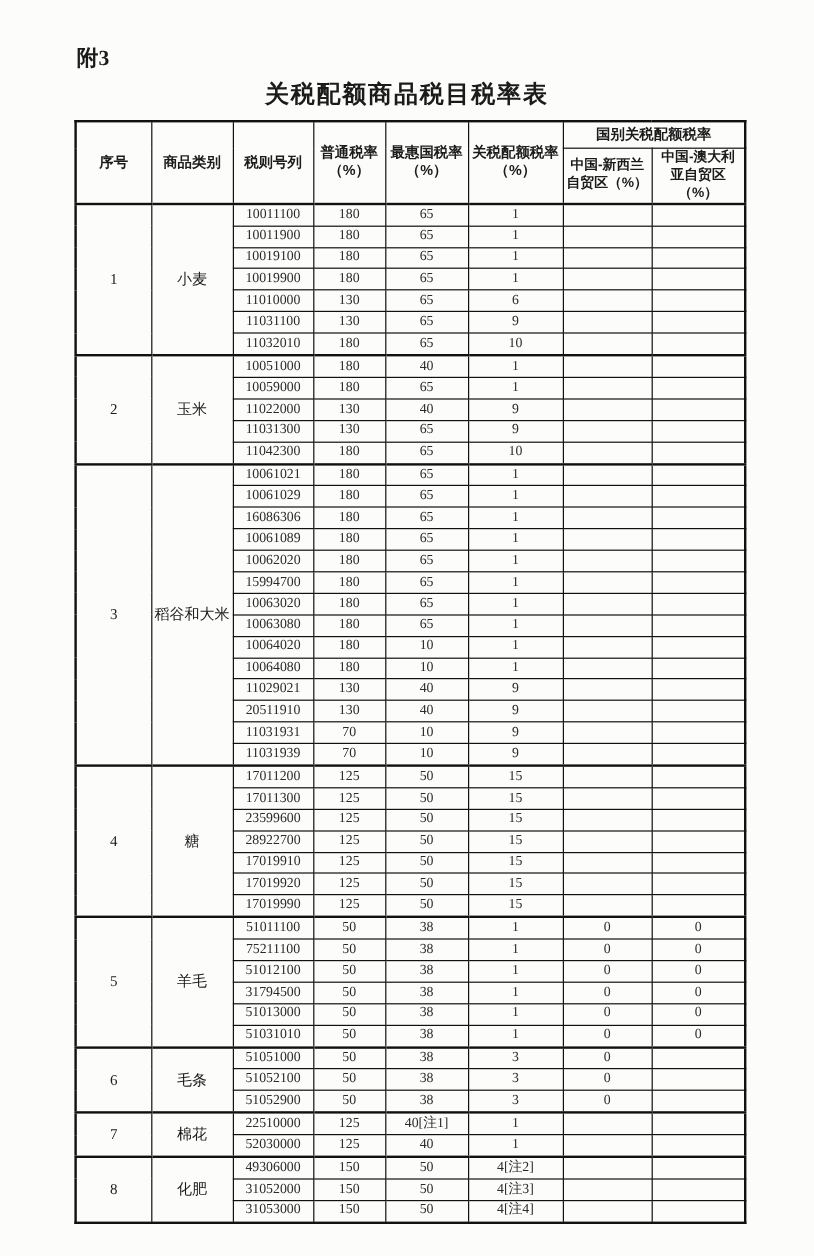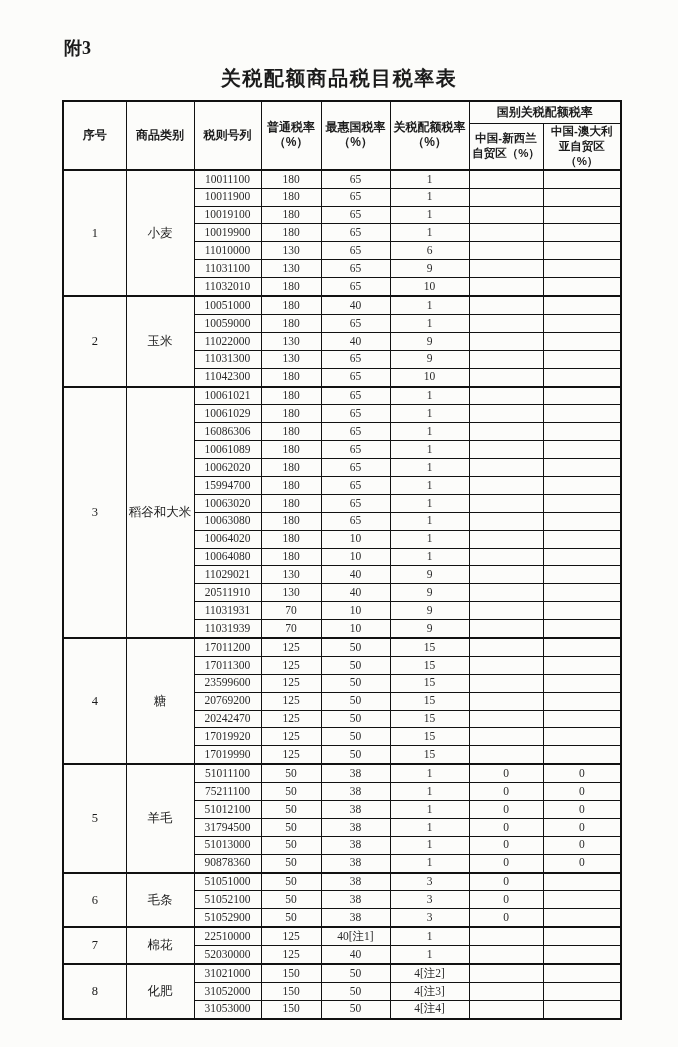--- a/index.html
+++ b/index.html
@@ -331,29 +331,29 @@
         </tr>
         <tr>
           <td>23599600</td>
           <td>125</td>
           <td>50</td>
           <td>15</td>
           <td></td>
           <td></td>
         </tr>
         <tr>
-          <td>20769200</td>
-          <td>125</td>
-          <td>50</td>
-          <td>15</td>
-          <td></td>
-          <td></td>
-        </tr>
-        <tr>
-          <td>20242470</td>
+          <td>28922700</td>
+          <td>125</td>
+          <td>50</td>
+          <td>15</td>
+          <td></td>
+          <td></td>
+        </tr>
+        <tr>
+          <td>17019910</td>
           <td>125</td>
           <td>50</td>
           <td>15</td>
           <td></td>
           <td></td>
         </tr>
         <tr>
           <td>17019920</td>
           <td>125</td>
           <td>50</td>
@@ -405,21 +405,21 @@
         </tr>
         <tr>
           <td>51013000</td>
           <td>50</td>
           <td>38</td>
           <td>1</td>
           <td>0</td>
           <td>0</td>
         </tr>
         <tr>
-          <td>90878360</td>
+          <td>51031010</td>
           <td>50</td>
           <td>38</td>
           <td>1</td>
           <td>0</td>
           <td>0</td>
         </tr>
         <tr class="group-start">
           <td rowspan="3" class="cell-seq">6</td>
           <td rowspan="3" class="cell-category">毛条</td>
           <td>51051000</td>
@@ -459,21 +459,21 @@
           <td>52030000</td>
           <td>125</td>
           <td>40</td>
           <td>1</td>
           <td></td>
           <td></td>
         </tr>
         <tr class="group-start">
           <td rowspan="3" class="cell-seq">8</td>
           <td rowspan="3" class="cell-category">化肥</td>
-          <td>31021000</td>
+          <td>49306000</td>
           <td>150</td>
           <td>50</td>
           <td>4[注2]</td>
           <td></td>
           <td></td>
         </tr>
         <tr>
           <td>31052000</td>
           <td>150</td>
           <td>50</td>

